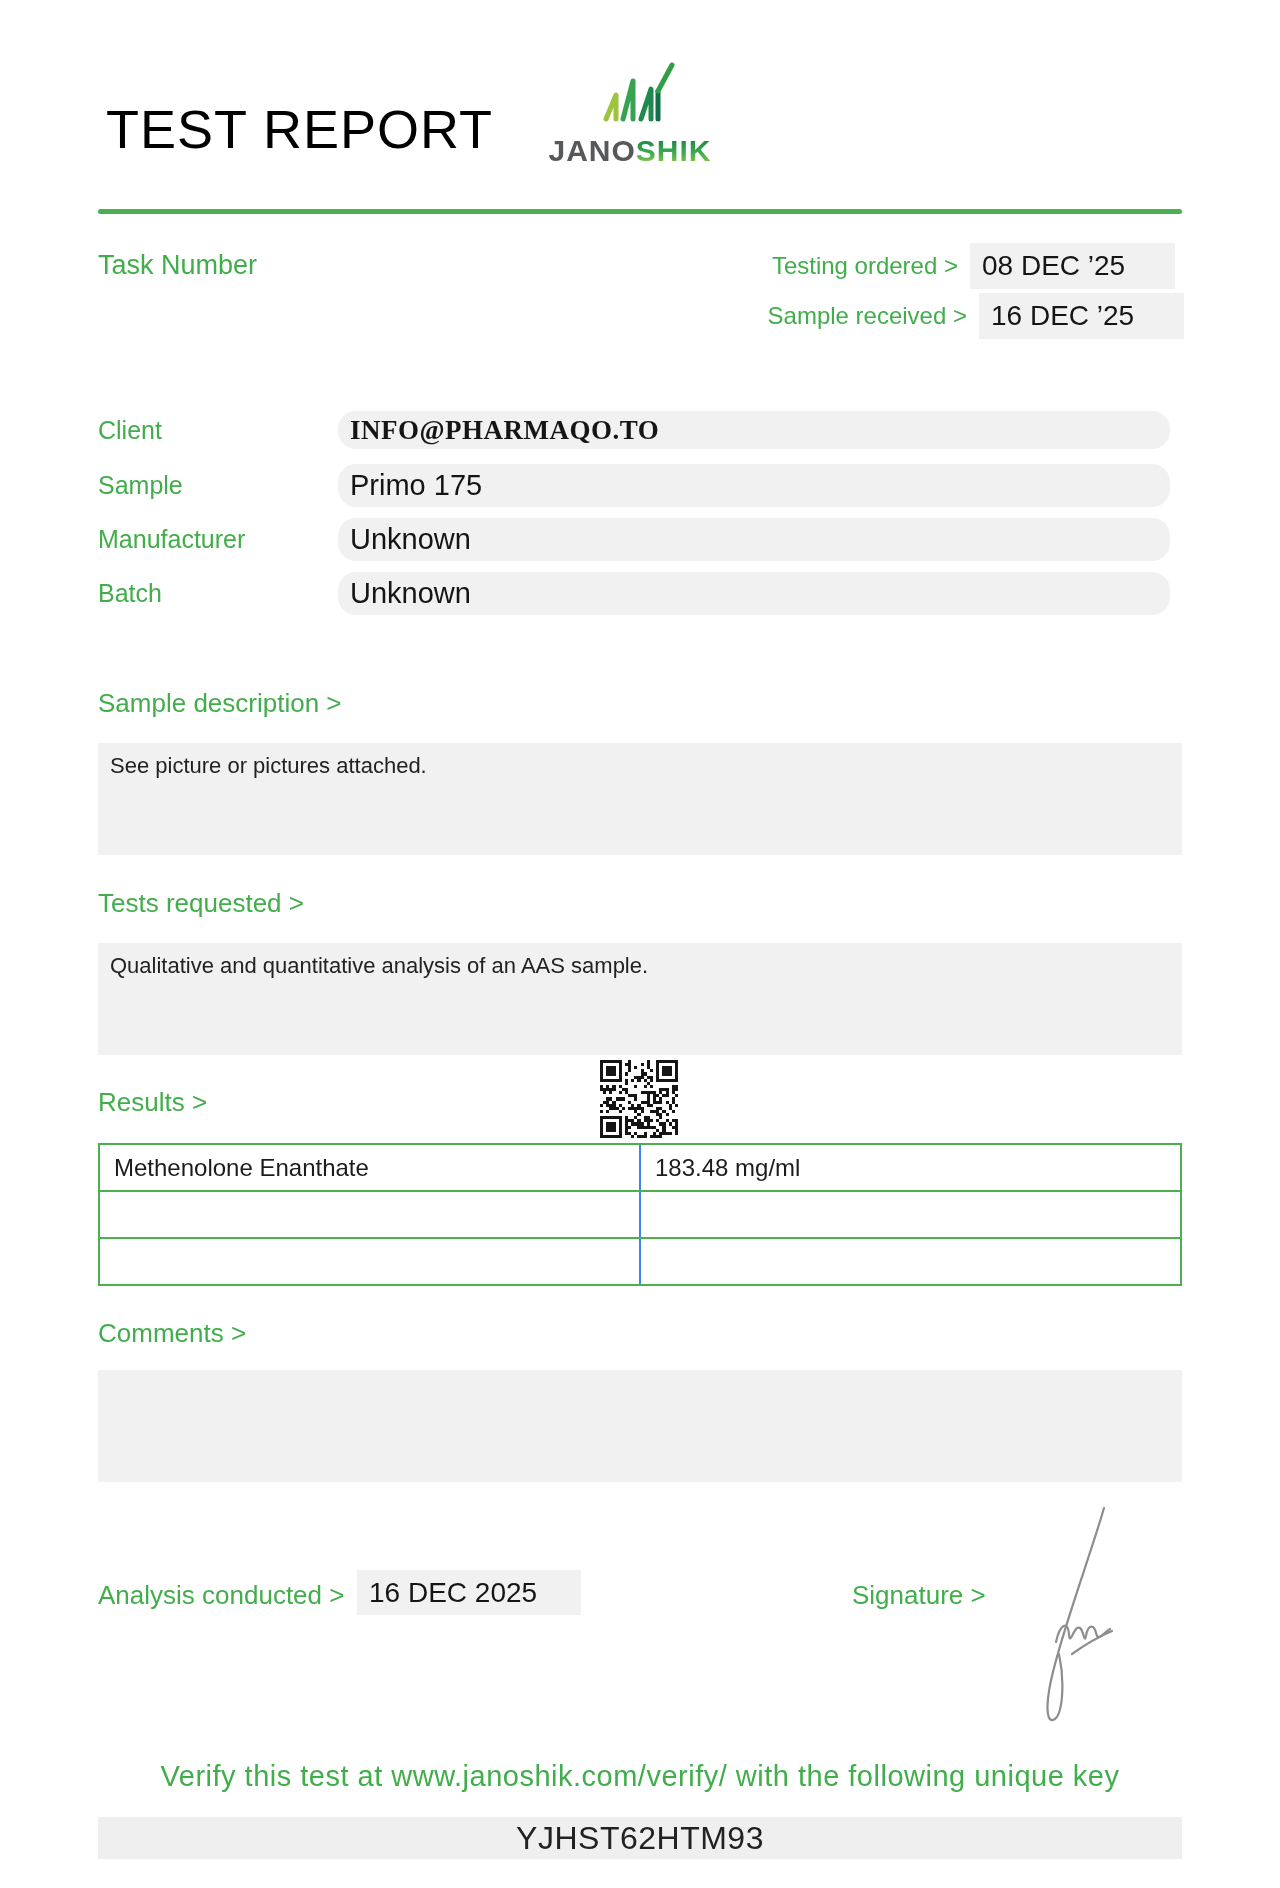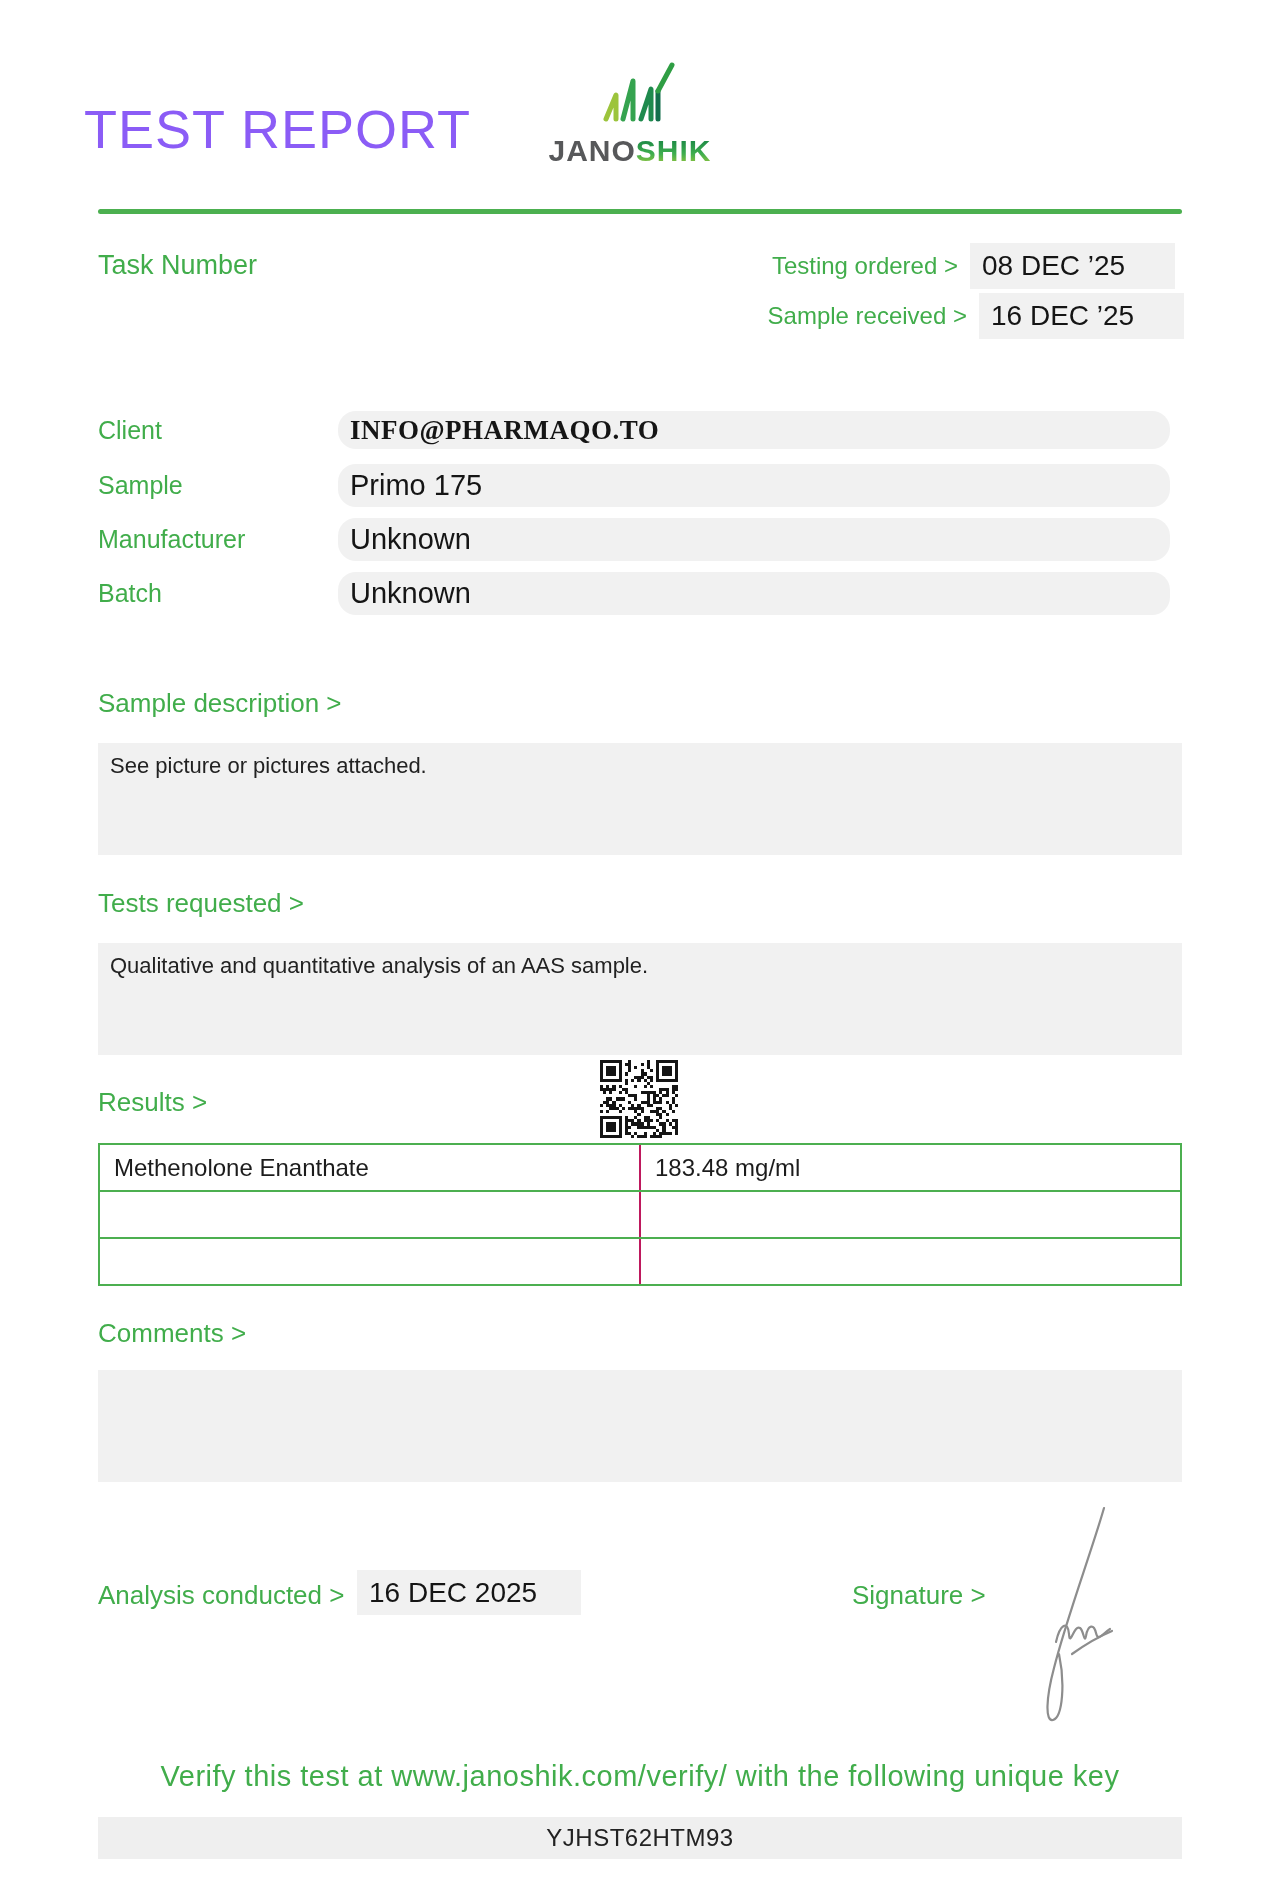--- a/index.html
+++ b/index.html
@@ -5,22 +5,22 @@
   html,body{margin:0;padding:0;background:#ffffff;}
   .page{
     position:relative;width:1280px;height:1888px;margin:0 auto;
     background:#ffffff;overflow:hidden;
     font-family:"Liberation Sans","DejaVu Sans",sans-serif;
     color:#1c1c1c;
   }
   .abs{position:absolute;}
   .green{color:#41ad4b;}
   .page-title{
-    left:84px;top:98px;font-size:54px;font-weight:500;letter-spacing:1px;
-    color:#8b5cf6;white-space:nowrap;
+    left:106px;top:98px;font-size:54px;font-weight:500;letter-spacing:1px;
+    color:#000000;white-space:nowrap;
   }
   .logo-icon{left:600px;top:58px;width:80px;height:72px;}
   .logo-word{
     left:545px;top:134px;width:170px;text-align:center;
     font-size:30px;font-weight:bold;letter-spacing:1px;white-space:nowrap;
   }
   .logo-word .w-dark{color:#57585a;}
   .logo-word .w-green{
     background:linear-gradient(180deg,#1e8a46 20%,#3fae4f 60%,#a8cb38 100%);
     -webkit-background-clip:text;background-clip:text;color:#2f9e44;
@@ -52,36 +52,36 @@
 
   .section-heading{left:98px;font-size:26px;white-space:nowrap;}
   .body-box{left:98px;width:1084px;height:112px;padding:0;}
   .body-text{padding:10px 0 0 12px;font-size:22px;color:#222;}
 
   .qr{left:600px;top:1059px;width:78px;height:80px;}
 
   .results-table{left:98px;top:1143px;width:1084px;border:2px solid #4caf50;box-sizing:border-box;}
   .rt-row{display:flex;height:45px;border-bottom:2px solid #4caf50;}
   .rt-row:last-child{border-bottom:none;}
-  .rt-cell{flex:1;border-right:2px solid #be185d;display:flex;align-items:center;
+  .rt-cell{flex:1;border-right:2px solid #3b82f6;display:flex;align-items:center;
     padding-left:14px;font-size:24px;color:#1c1c1c;}
   .rt-cell:last-child{border-right:none;}
 
   .analysis-label{left:98px;top:1580px;font-size:26px;white-space:nowrap;}
   .analysis-box{left:357px;top:1570px;width:212px;height:45px;}
   .signature-label{left:852px;top:1580px;font-size:26px;white-space:nowrap;}
   .signature{left:1012px;top:1502px;width:115px;height:240px;}
 
   .verify-text{
     left:98px;top:1760px;width:1084px;display:flex;justify-content:center;
     font-size:29px;letter-spacing:0.5px;white-space:nowrap;color:#41ad4b;
   }
   .key-box{left:98px;top:1817px;width:1084px;height:42px;background:#efefef;
     display:flex;align-items:center;justify-content:center;}
-  .key-text{font-size:24px;color:#222;letter-spacing:0.5px;}
+  .key-text{font-size:32px;color:#222;letter-spacing:0.5px;}
 </style>
 </head>
 <body>
 
 <div class="page">
 
   <div class="abs page-title">TEST REPORT</div>
 
   <div class="abs logo-icon">
     <svg viewBox="0 0 80 70" width="80" height="72" fill="none" stroke-linecap="round" stroke-linejoin="round">

